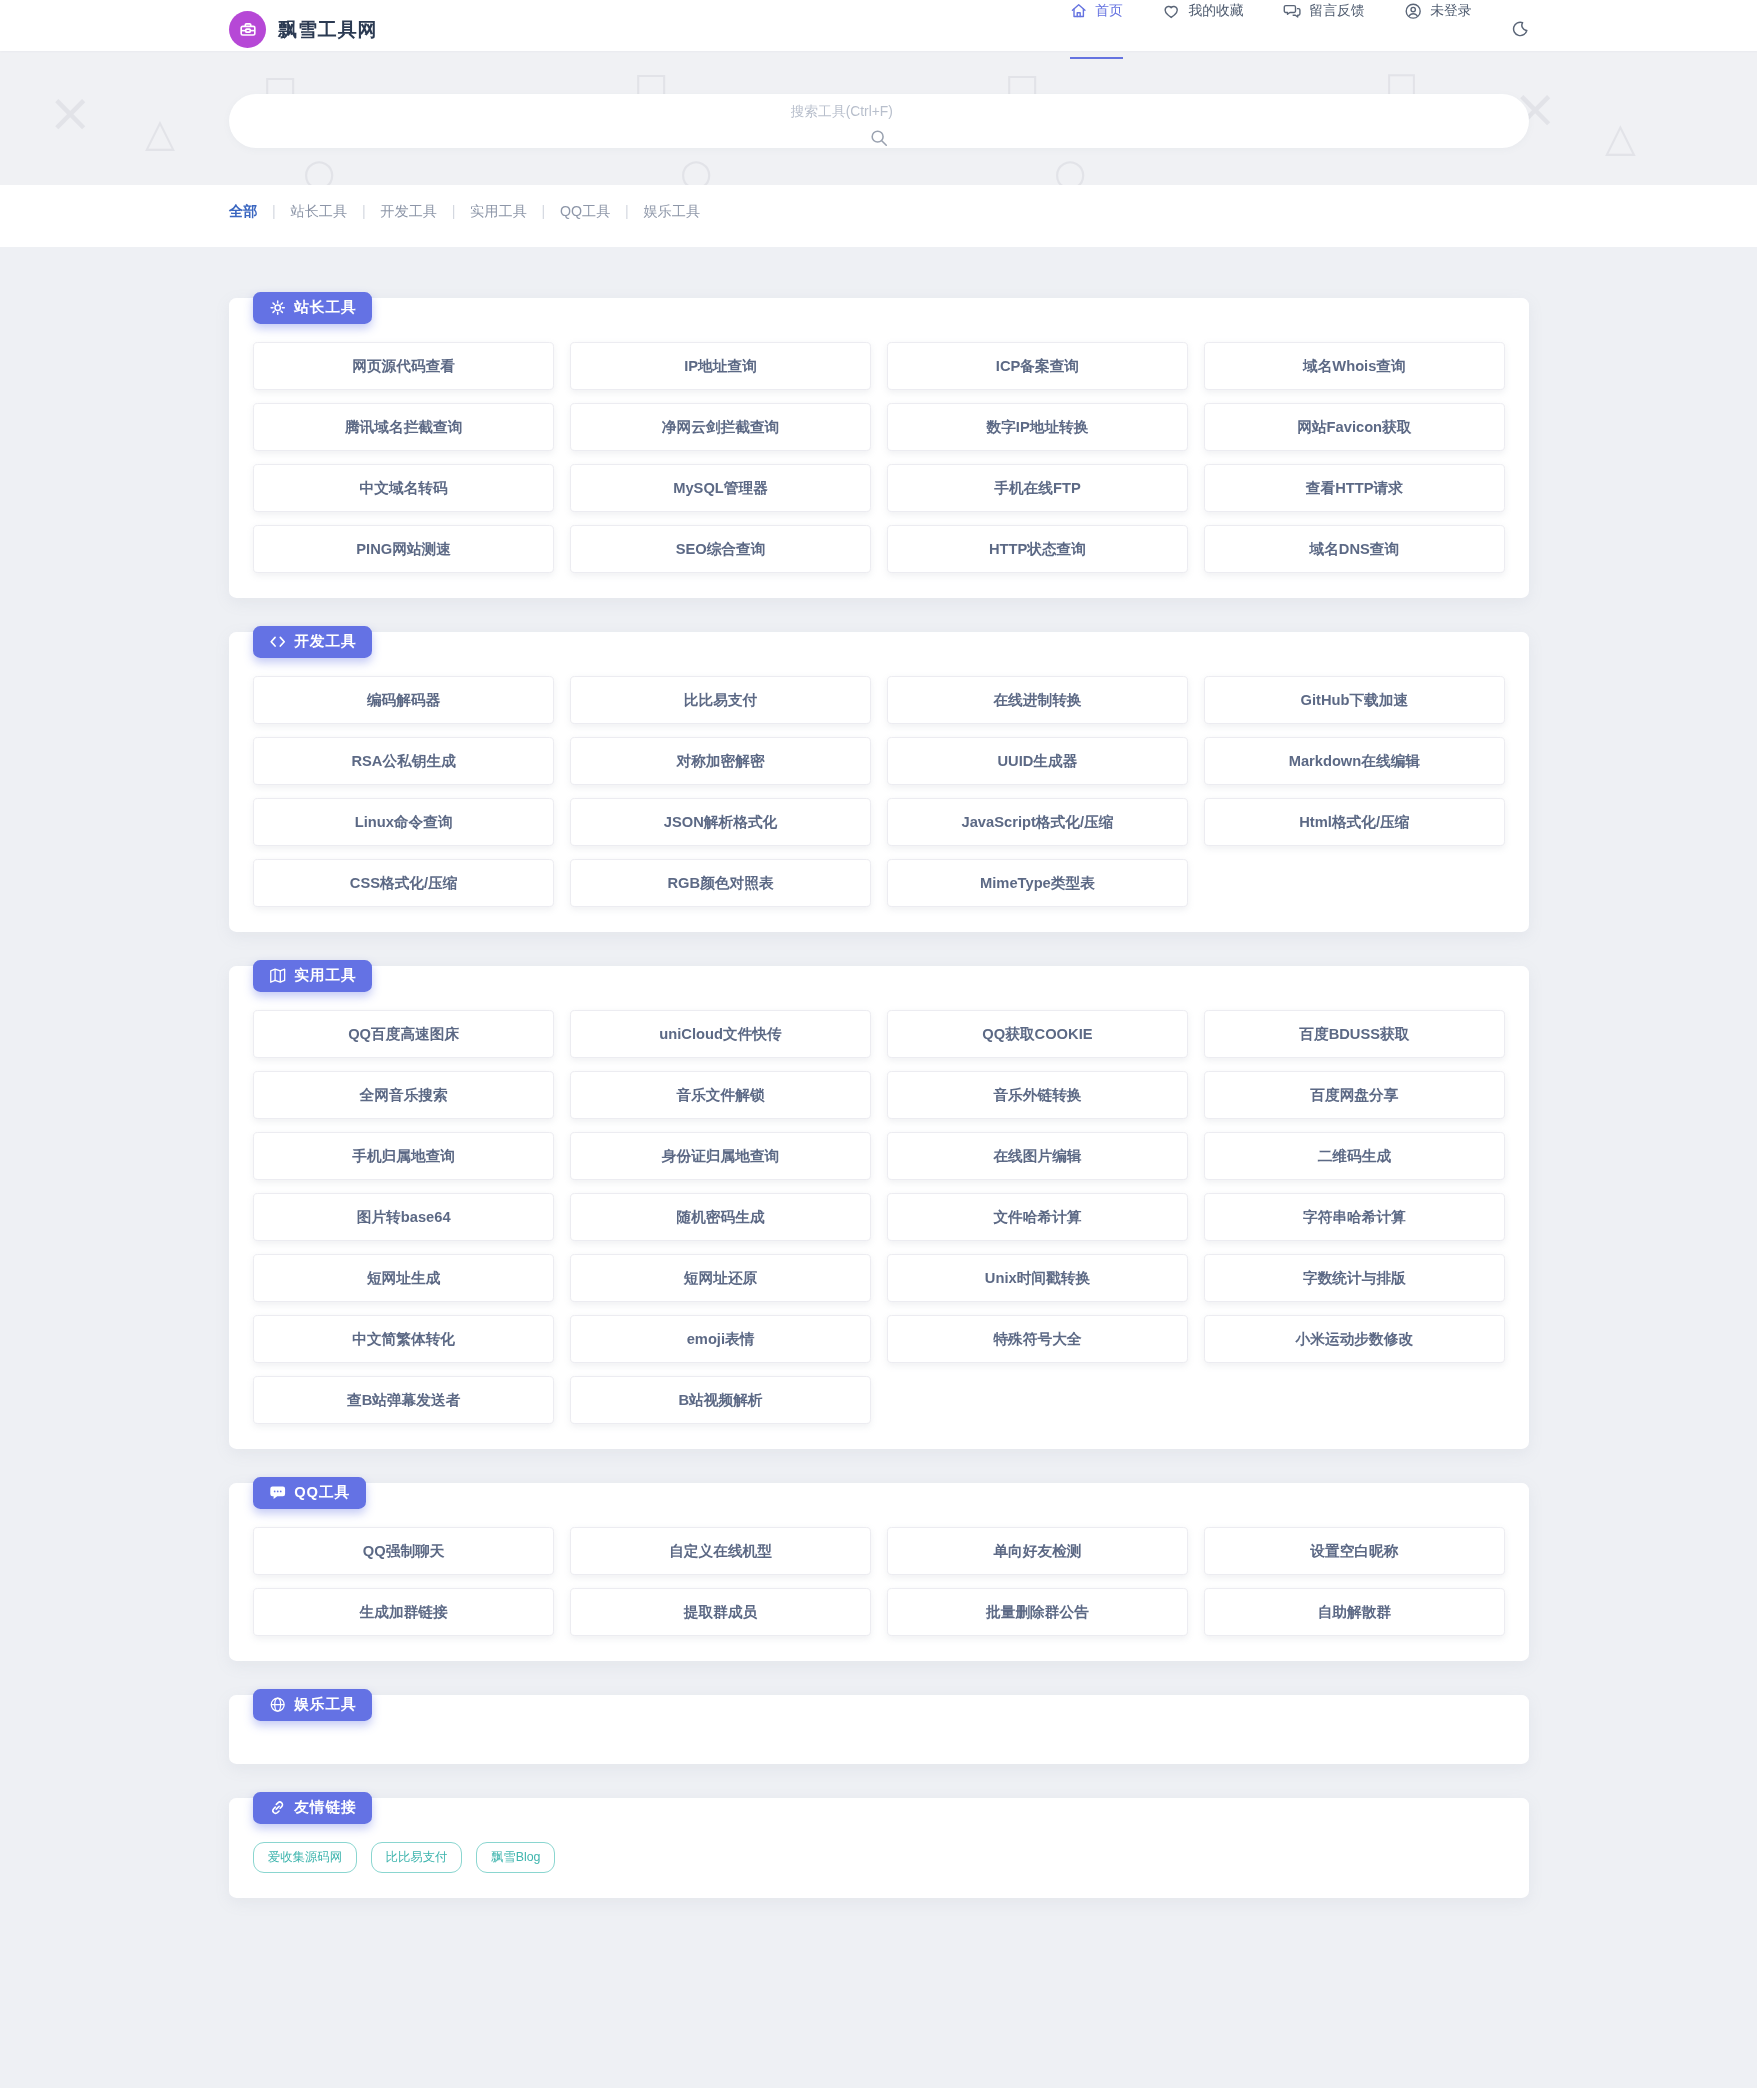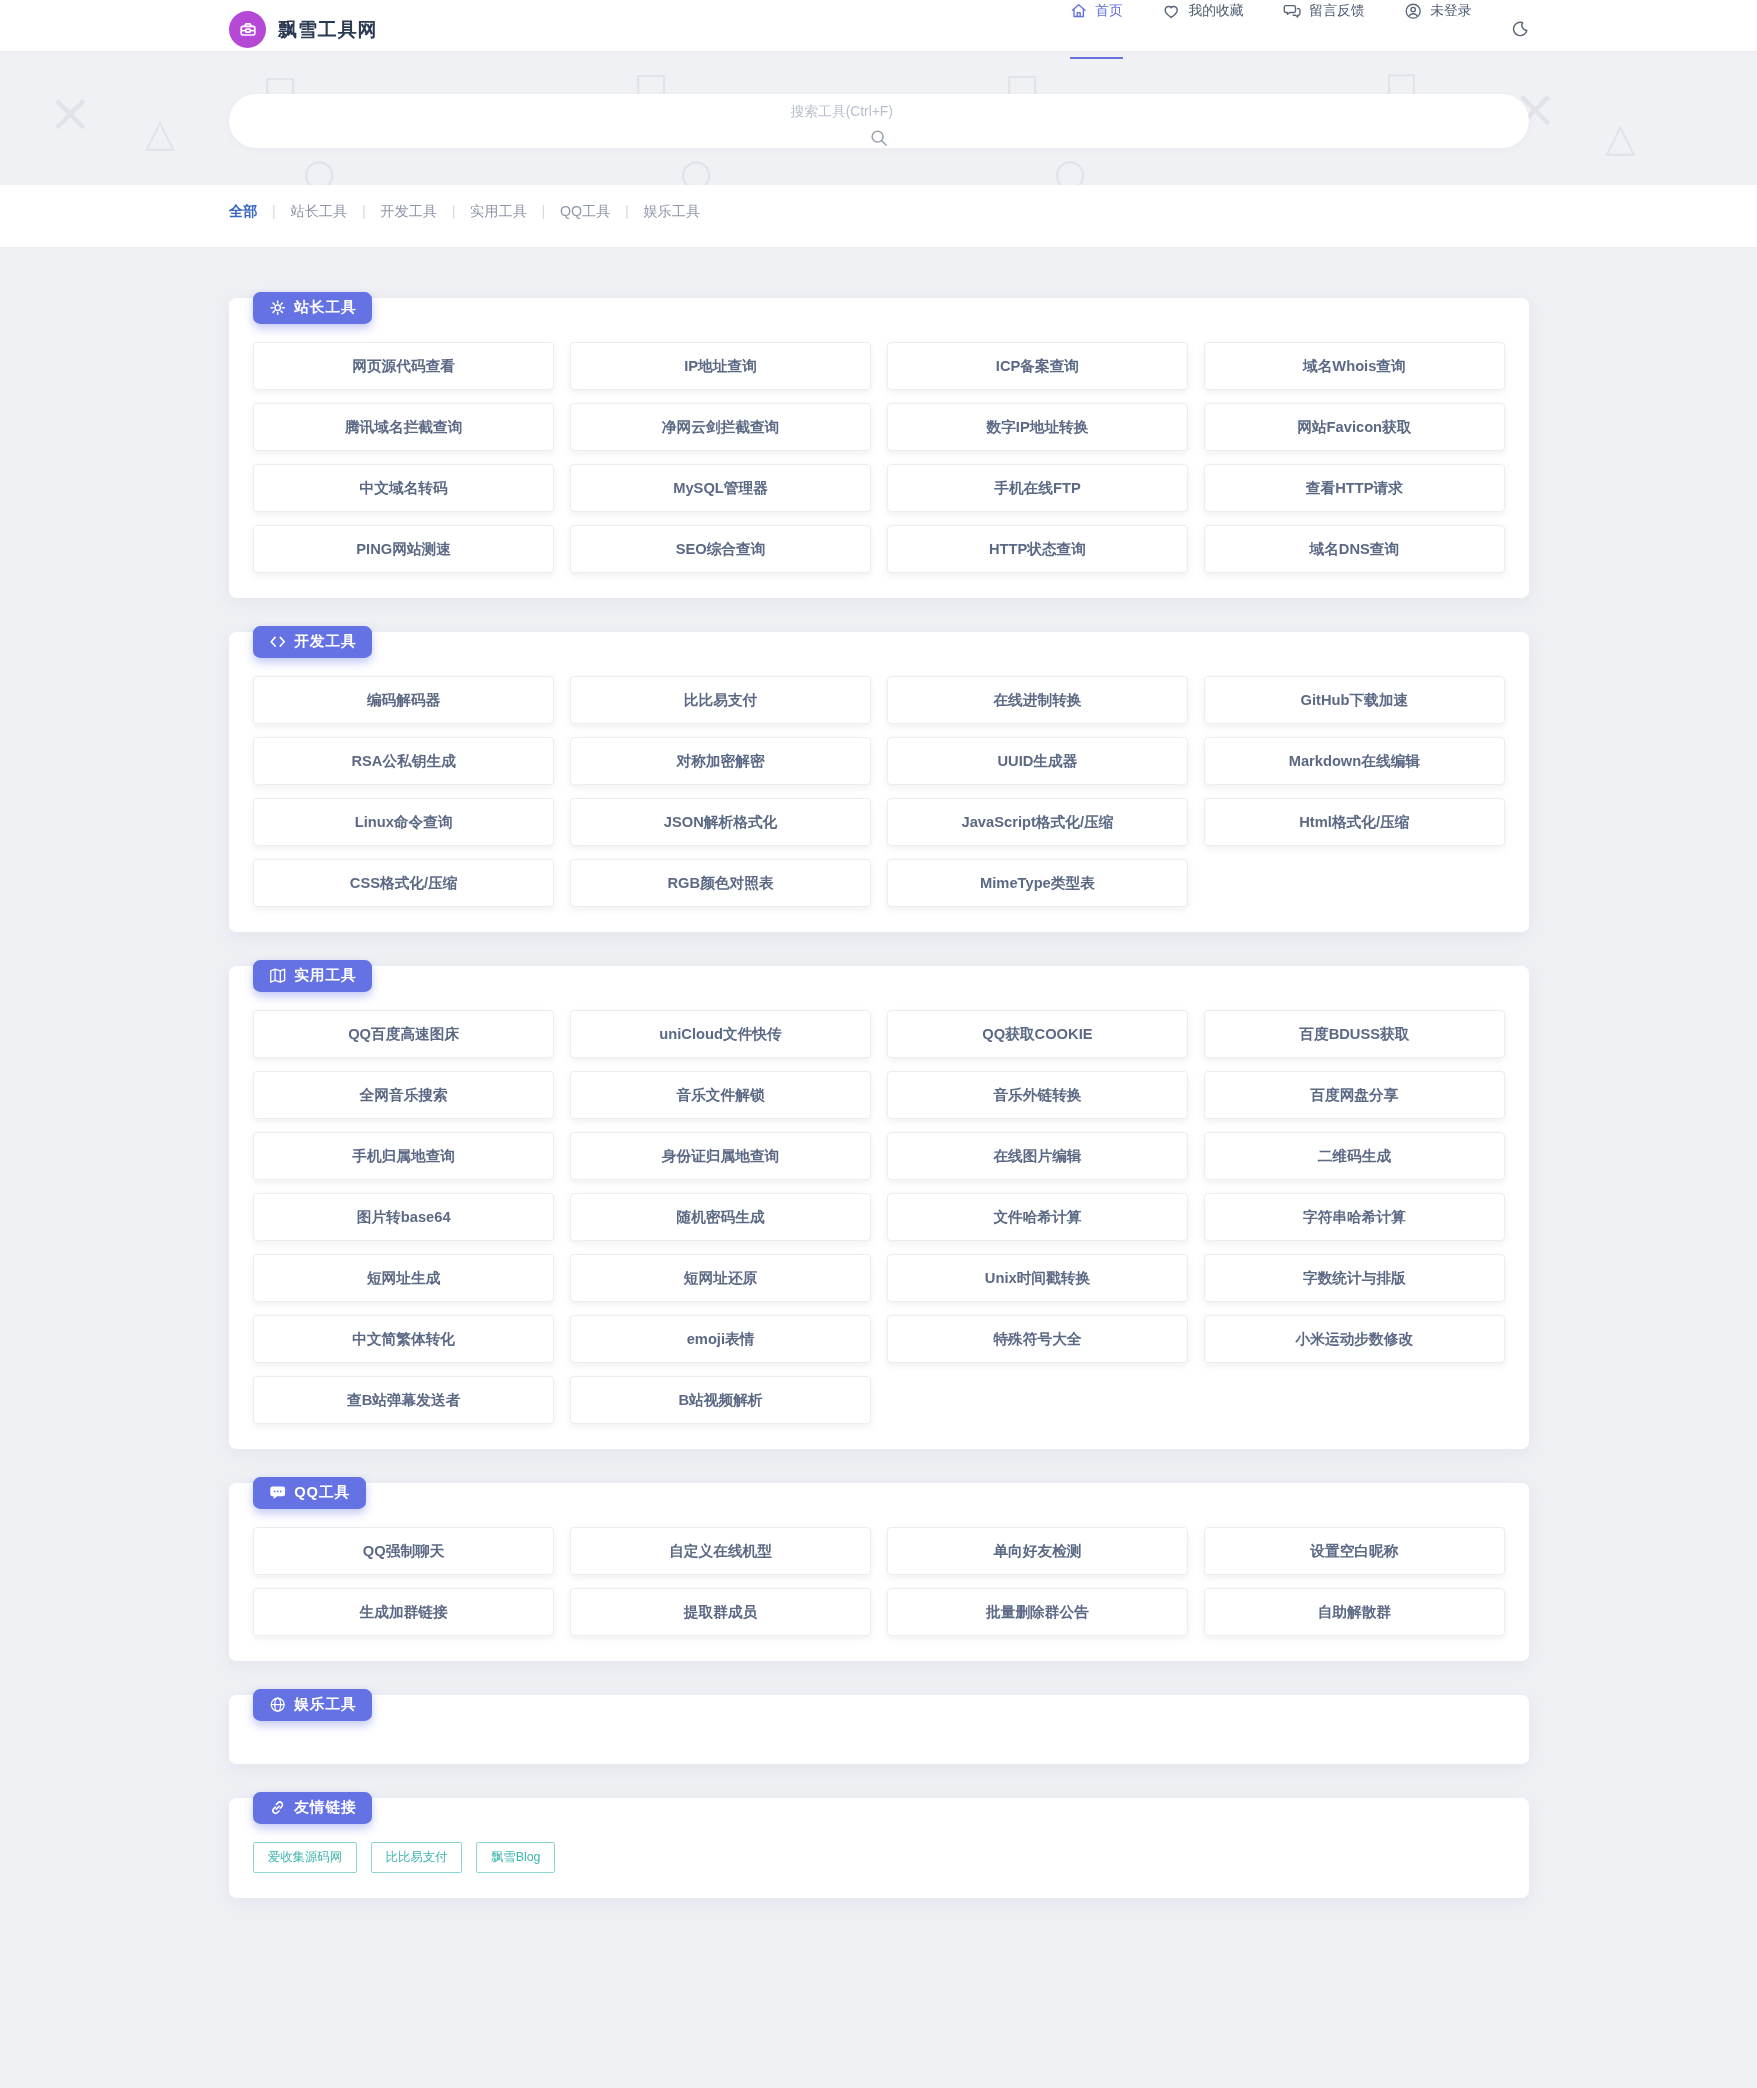--- a/index.html
+++ b/index.html
@@ -40,21 +40,21 @@
   .cat-sep { color:#d4d8e0; }
 
   
   main { padding:51px 0 48px; }
   .section { position:relative; background:#fff; border-radius:7.3px; box-shadow:0 4.6px 14.7px rgba(140,150,170,.10); padding:44px 24px 25px; margin-bottom:34px; }
   .badge { position:absolute; top:-6.4px; left:24px; height:32px; background:#6472e4; color:#fff; border-radius:7.3px; display:flex; align-items:center; gap:8.3px; padding:0 15.6px; font-size:14.7px; font-weight:bold; box-shadow:0 4.6px 10px rgba(100,116,230,.38); letter-spacing:0.9px; }
   .badge svg { color:#fff; }
   .grid { display:grid; grid-template-columns:repeat(4,1fr); gap:13px 15.6px;text-align:right; }
   .tool-btn { background:#fff; border:0.9px solid #ececf1; border-radius:4.6px; height:48px; display:flex; align-items:center; justify-content:center; font-size:14.7px; font-weight:bold; color:#5c6985; cursor:pointer; box-shadow:0 2.8px 6.4px rgba(150,155,170,.14); }
   .links-row { display:flex; gap:13.8px; }
-  .friend-link { border:0.9px solid #8ad6d0; color:#3fb5ae; border-radius:2px; height:31px; display:flex; align-items:center; padding:0 13.8px; font-size:12.4px; cursor:pointer; background:#fff; }
+  .friend-link { border:0.9px solid #8ad6d0; color:#3fb5ae; border-radius:11px; height:31px; display:flex; align-items:center; padding:0 13.8px; font-size:12.4px; cursor:pointer; background:#fff; }
 </style>
 </head>
 <body>
 
 <svg width="0" height="0" style="position:absolute" aria-hidden="true">
   <symbol id="gear-icon" viewBox="0 0 20 20">
     <circle cx="10" cy="10" r="3.1" fill="none" stroke="currentColor" stroke-width="1.7"></circle>
     <g stroke="currentColor" stroke-width="1.7" stroke-linecap="round">
       <line x1="10" y1="2.4" x2="10" y2="4.6"></line>
         <line x1="10" y1="15.4" x2="10" y2="17.6"></line>

